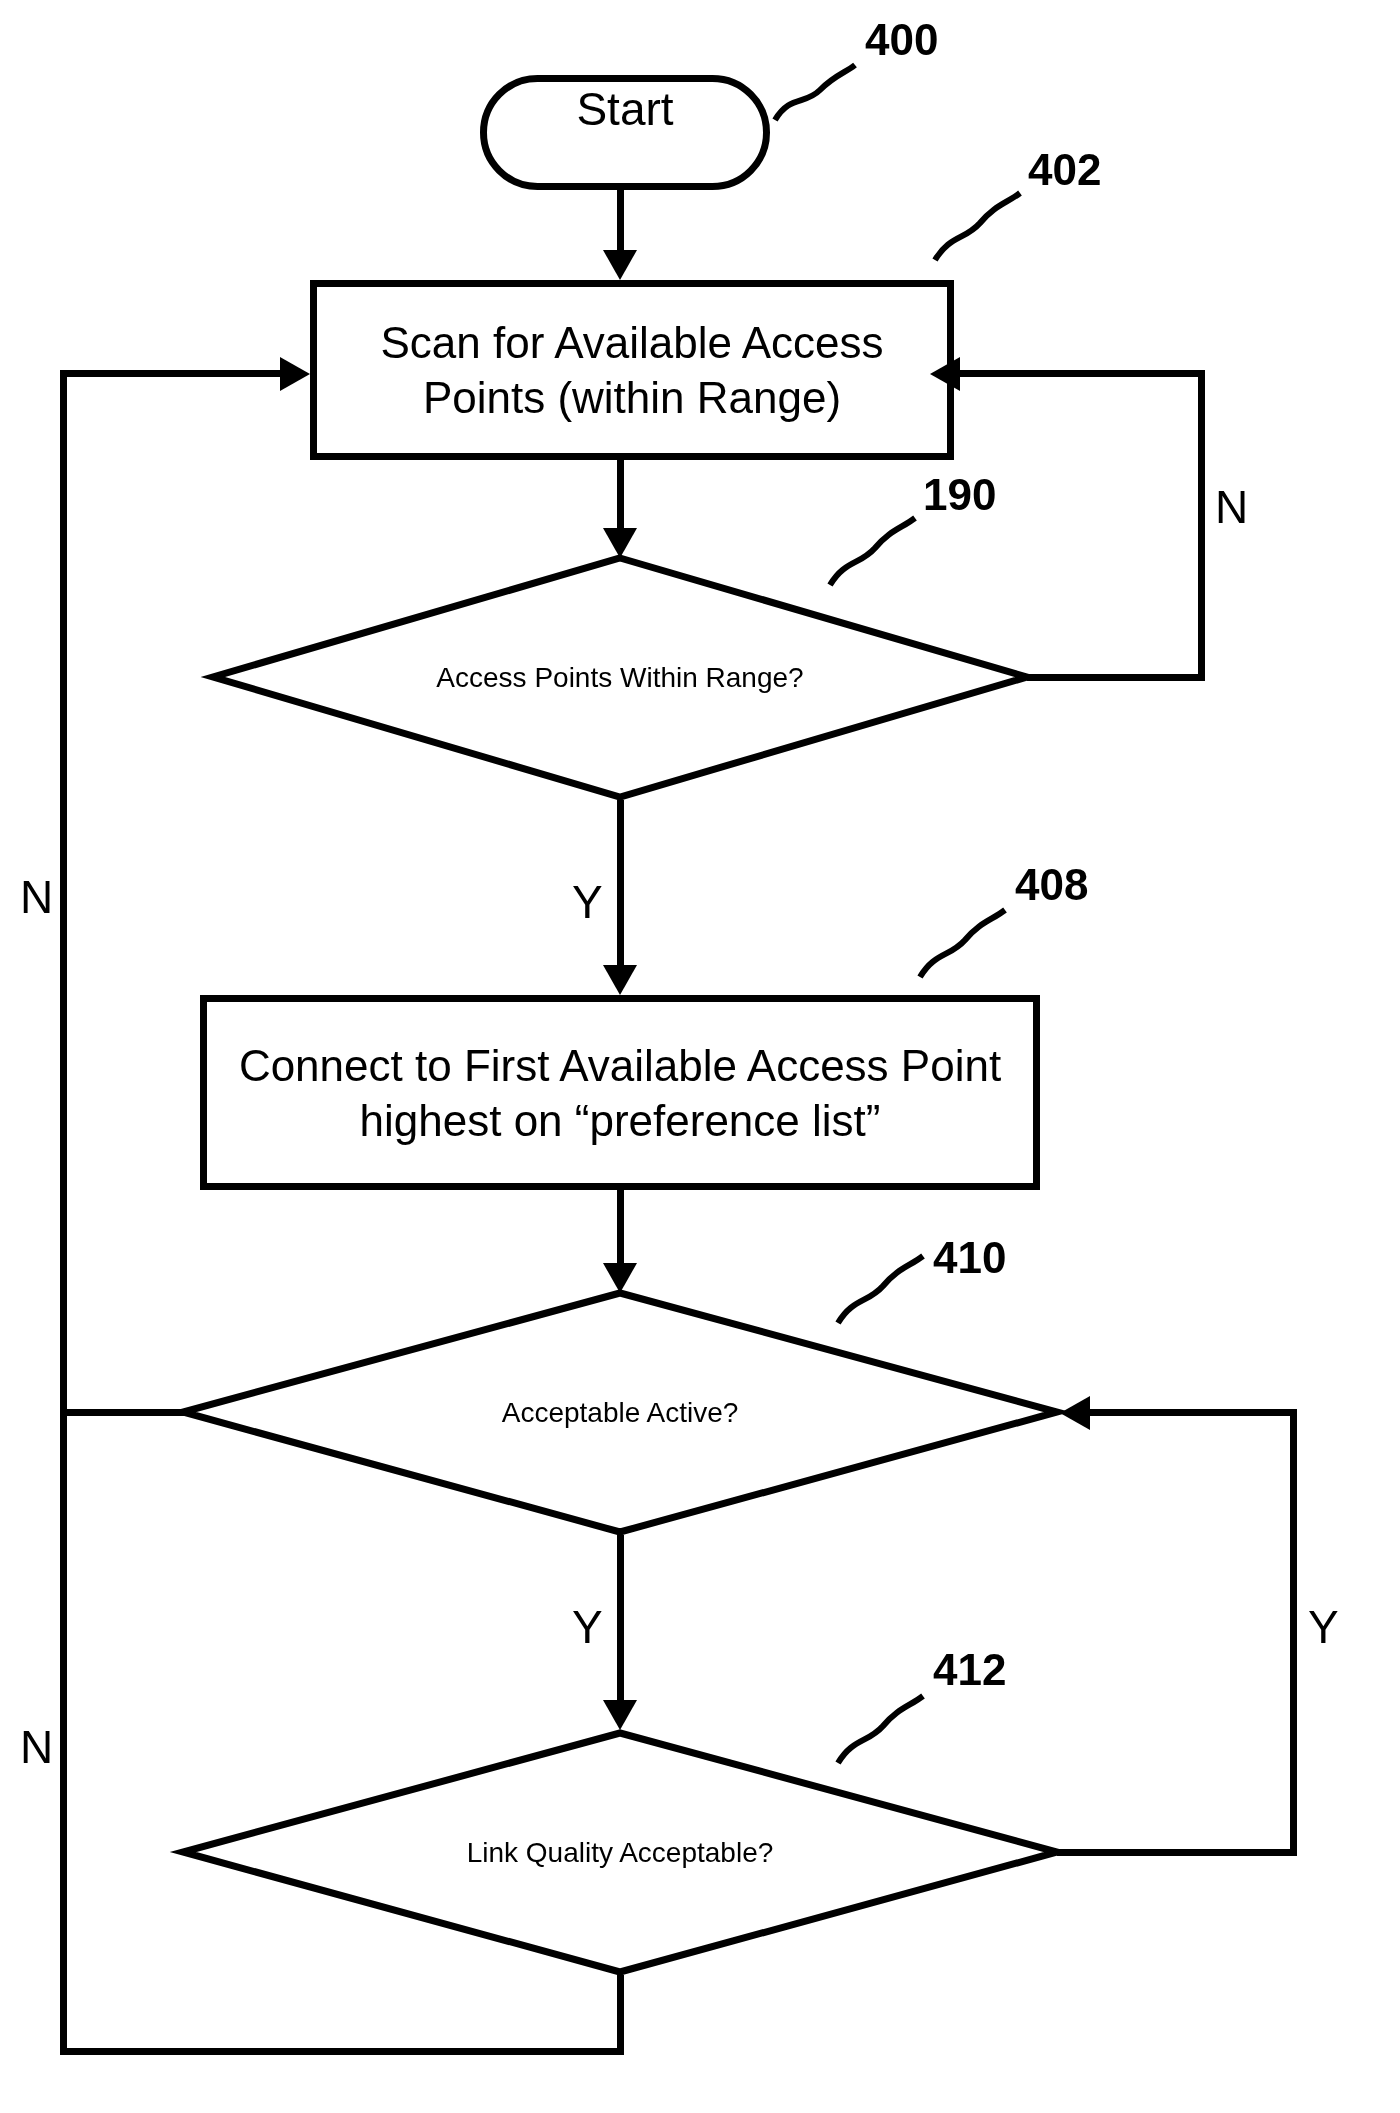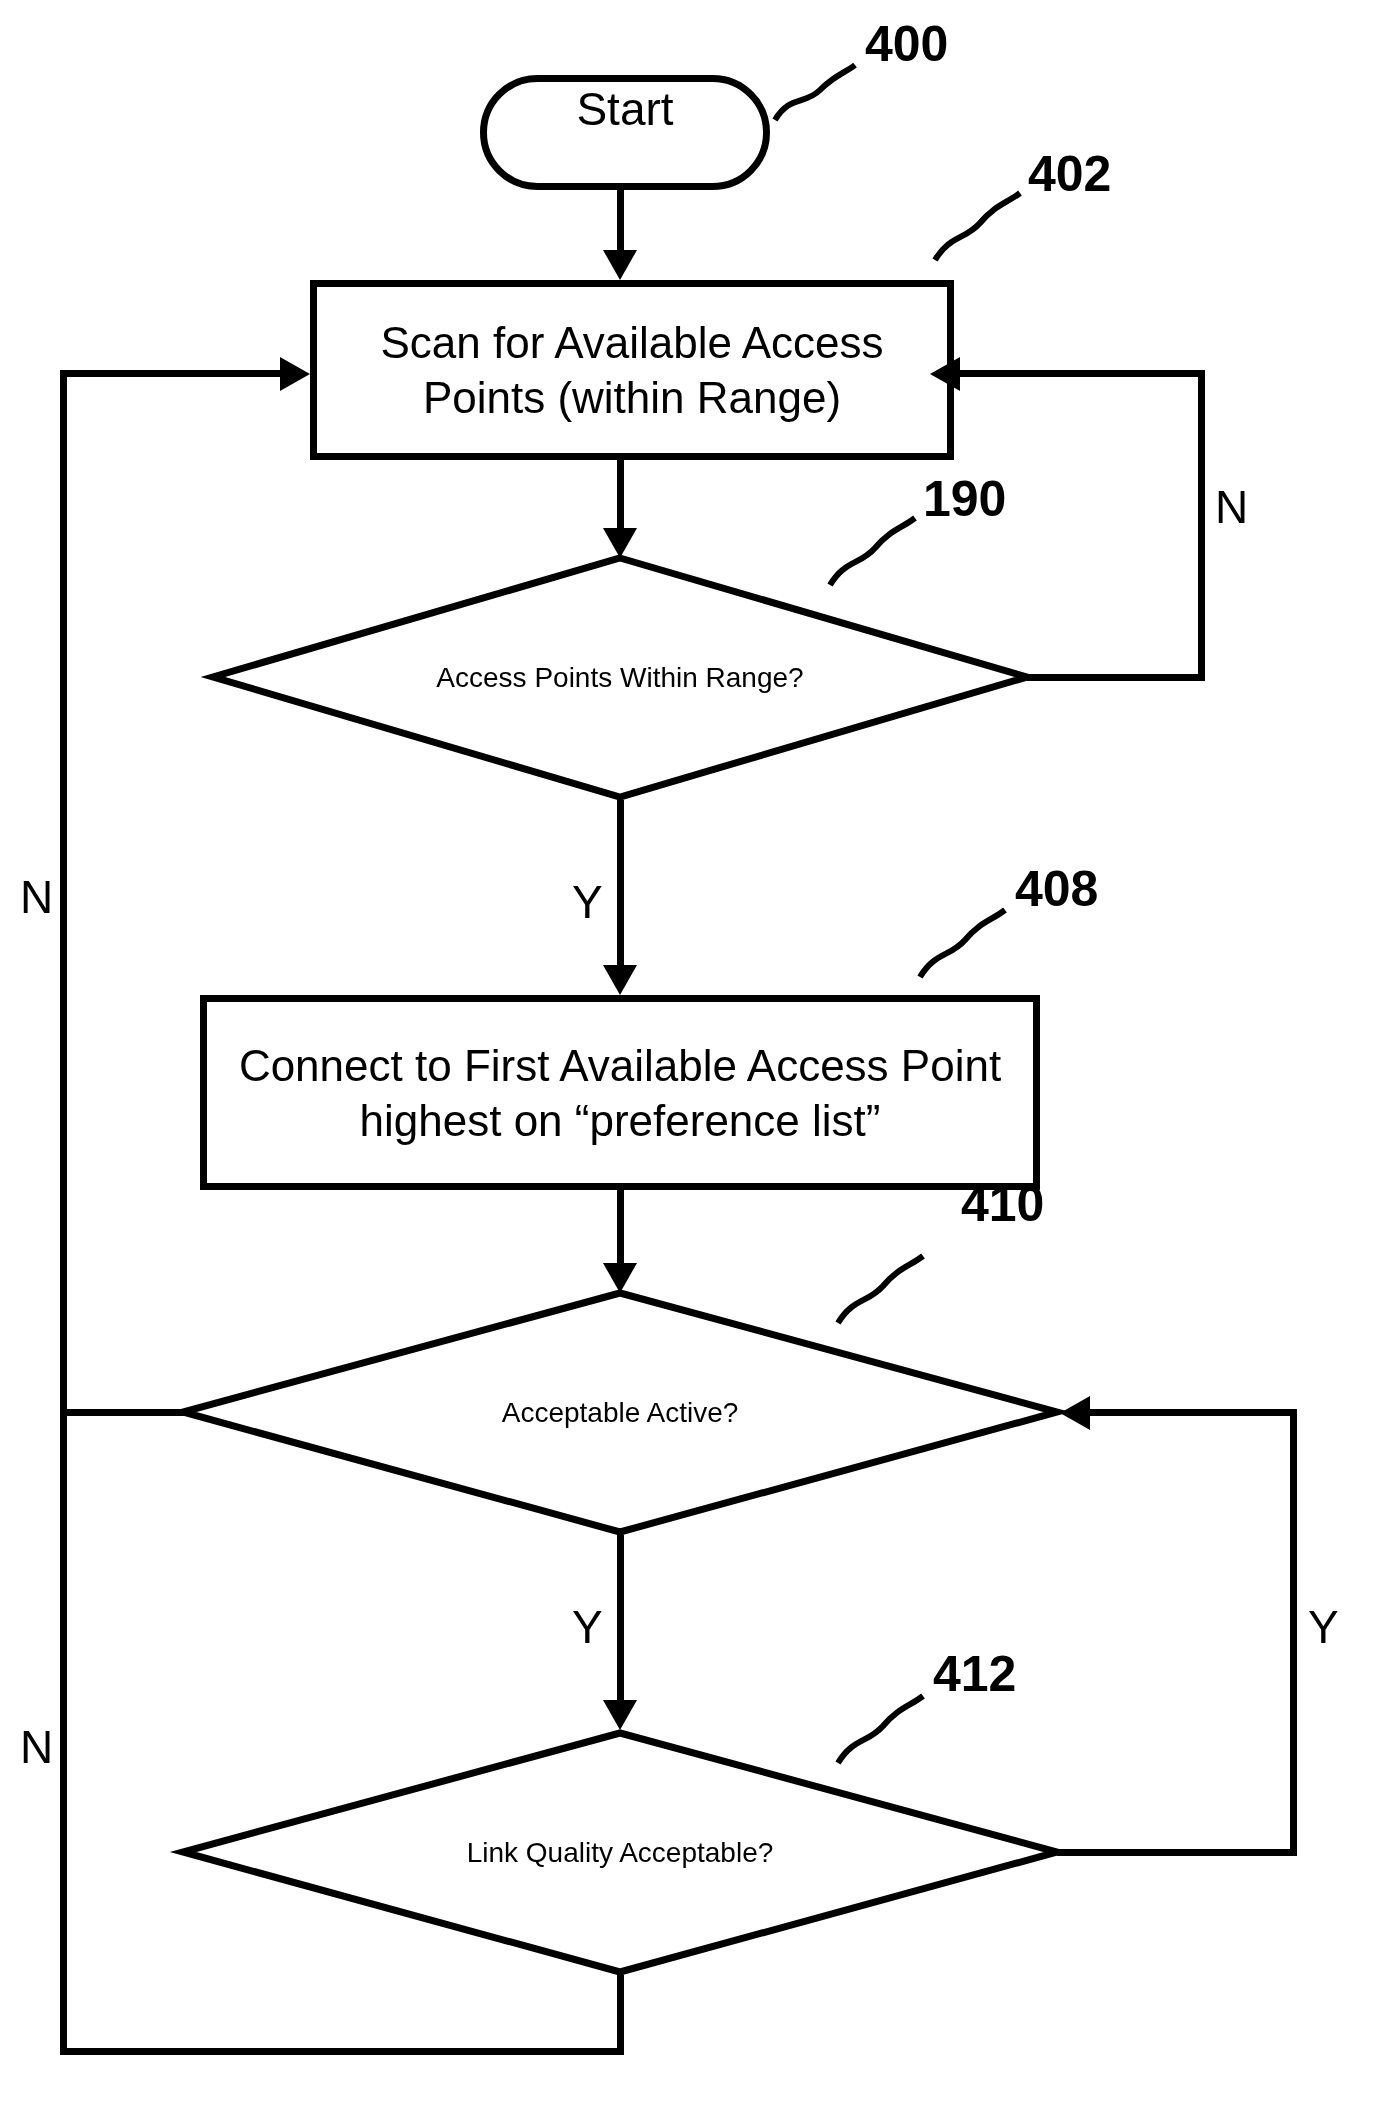--- a/index.html
+++ b/index.html
@@ -58,21 +58,21 @@
     width: 100%;
     text-align: center;
     font-size: 28px;
     line-height: 1.2;
   }
 
   
   .ref {
     position: absolute;
     font-weight: 700;
-    font-size: 50px;
+    font-size: 44px;
     text-align: right;
   }
 
   
   .edgelabel {
     position: absolute;
     font-size: 46px;
   }
 
   
@@ -153,21 +153,21 @@
 
   <div class="decision" style="left:180px; top:1290px; width:880px; height:245px;">
     <svg width="880" height="245">
       <polygon points="440,3 877,122 440,242 3,122" fill="#fff" stroke="#000" stroke-width="7"></polygon>
     </svg>
     <div class="dtext">Acceptable Active?</div>
   </div>
   <svg class="leader" style="left:838px; top:1248px;" width="95" height="80">
     <path d="M0,75 C15,50 30,55 45,38 C60,20 72,18 85,8" stroke="#000" stroke-width="6" fill="none"></path>
   </svg>
-  <div class="ref" style="left:933px; top:1175px;margin-left:28px;">410</div>
+  <div class="ref" style="left:933px; top:1233px;">410</div>
 
   <div class="decision" style="left:180px; top:1730px; width:880px; height:245px;">
     <svg width="880" height="245">
       <polygon points="440,3 877,122 440,242 3,122" fill="#fff" stroke="#000" stroke-width="7"></polygon>
     </svg>
     <div class="dtext">Link Quality Acceptable?</div>
   </div>
   <svg class="leader" style="left:838px; top:1688px;" width="95" height="80">
     <path d="M0,75 C15,50 30,55 45,38 C60,20 72,18 85,8" stroke="#000" stroke-width="6" fill="none"></path>
   </svg>

